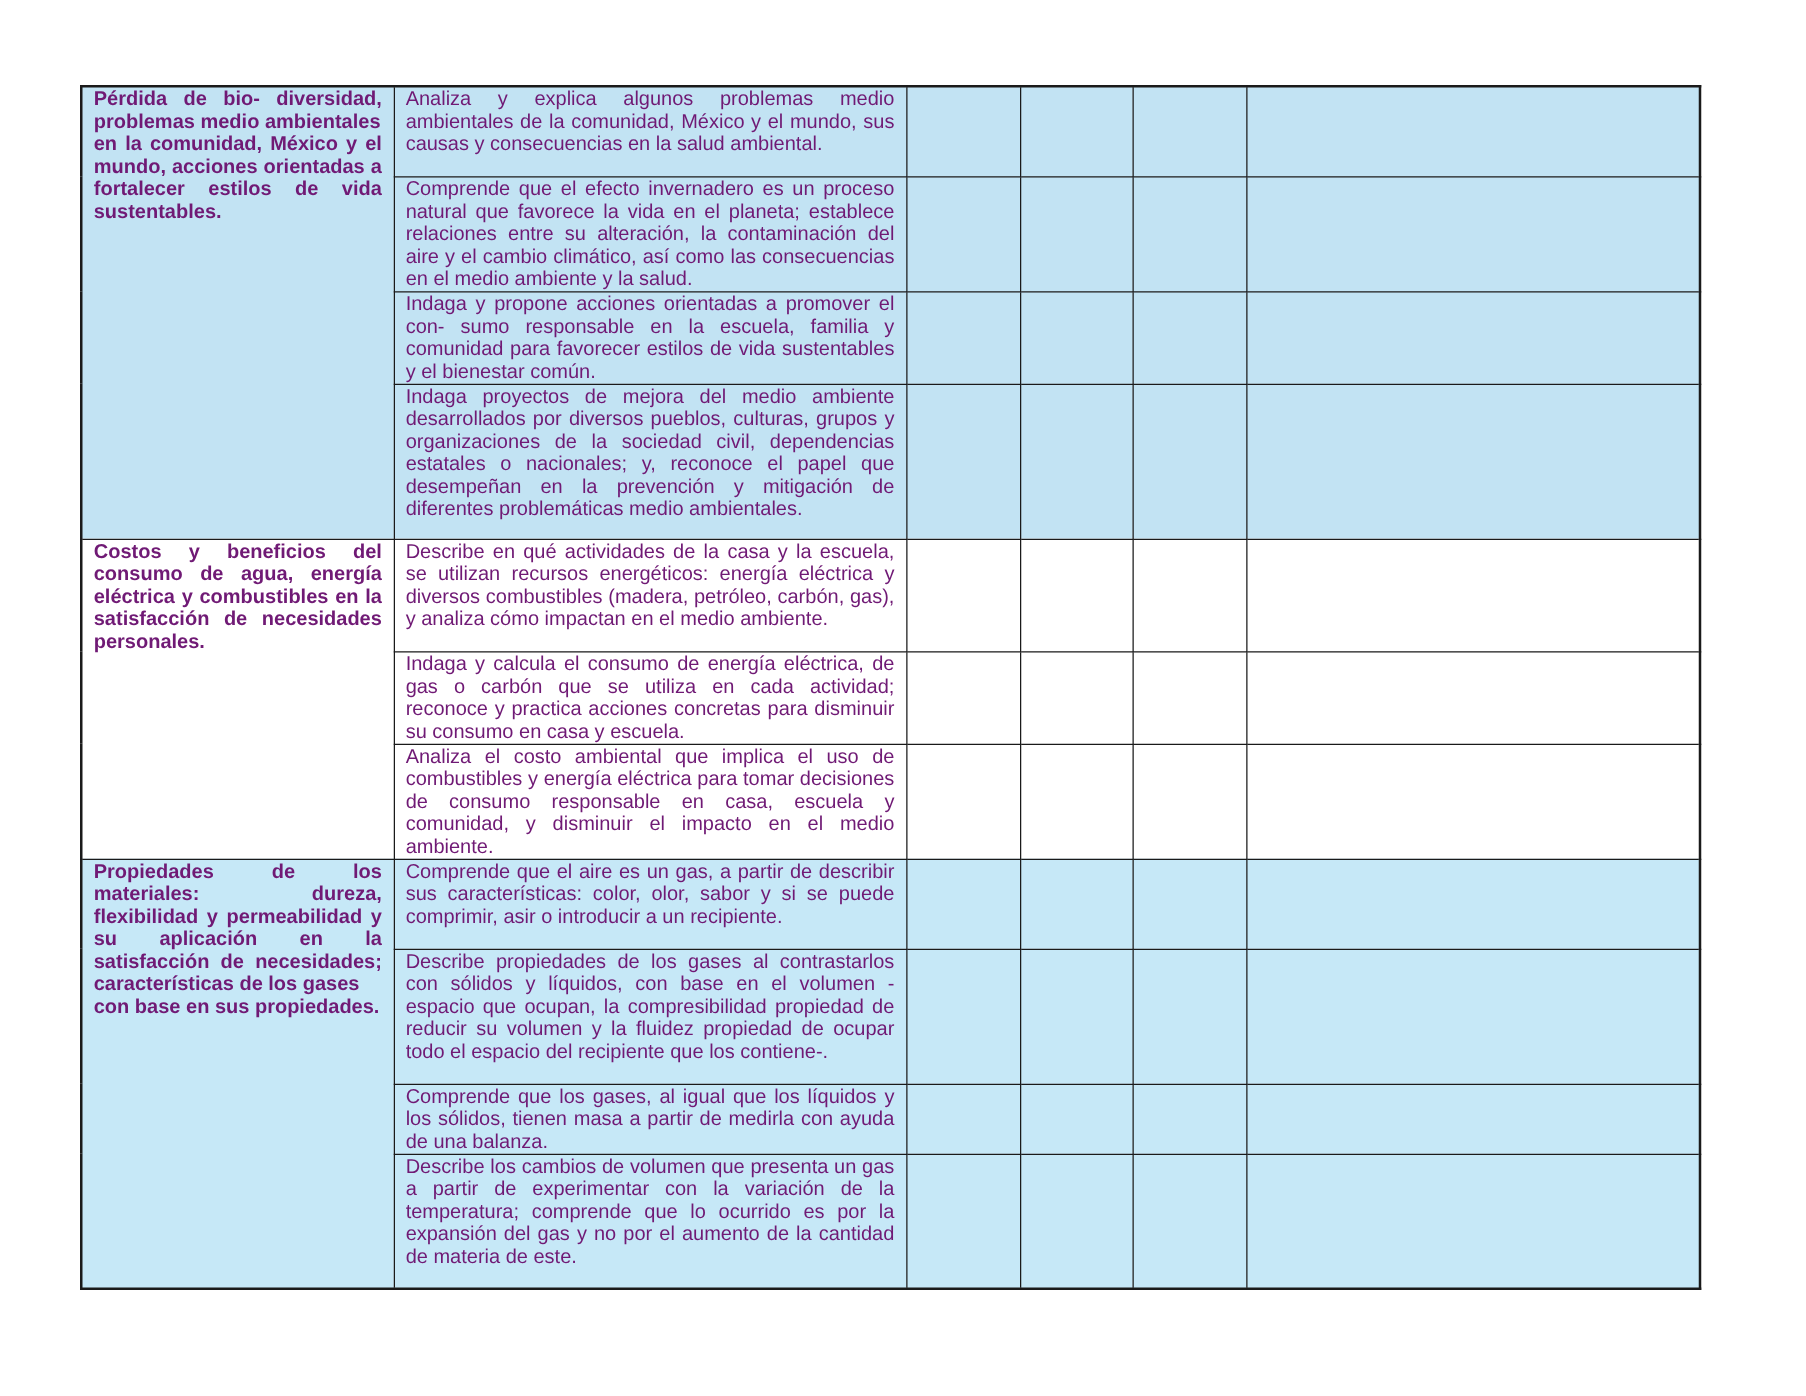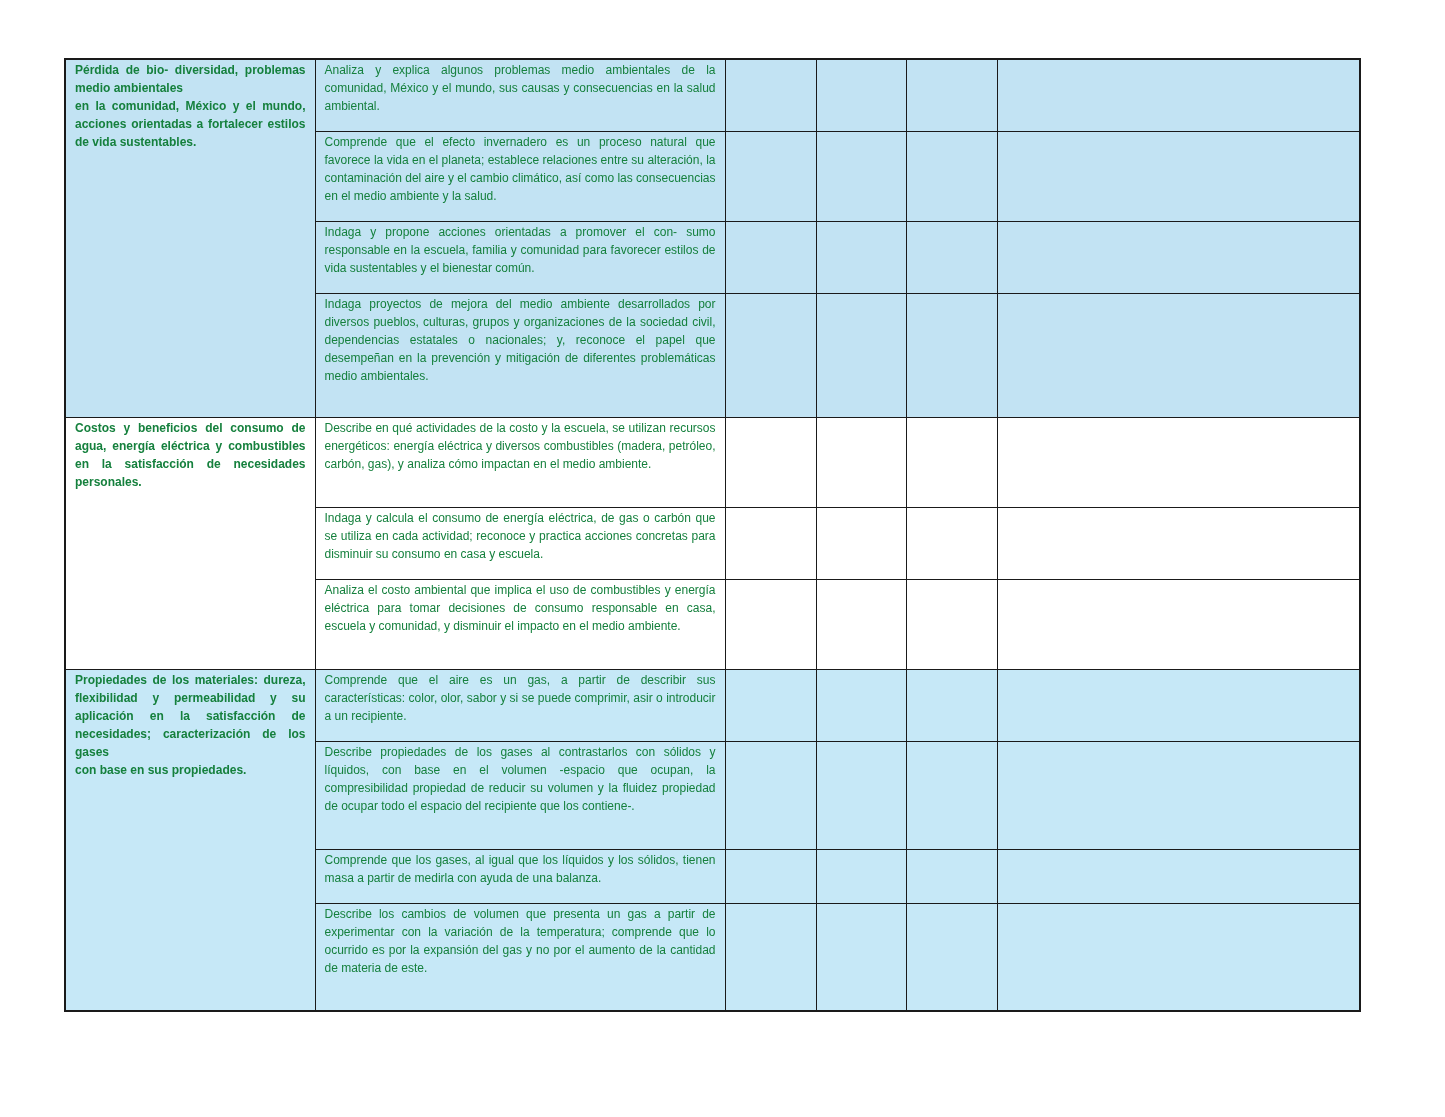--- a/index.html
+++ b/index.html
@@ -1,26 +1,26 @@
 <!DOCTYPE html>
 <html><head>
 <meta charset="utf-8">
 <style>
   html, body { margin: 0; padding: 0; background: #ffffff; }
   body { width: 1445px; height: 1117px; position: relative; overflow: hidden; }
   .doc-table {
     position: absolute;
-    left: 64px; top: 58px;
+    left: 64px; top: 68px;
     width: 1295px;
     border-collapse: collapse;
     table-layout: fixed;
     font-family: "Liberation Sans", sans-serif;
-    font-size: 12px;
+    font-size: 16px;
     line-height: 18px;
-    color: #15803d;
+    color: #701a75;
     border: 2px solid #1a1a1a;
   }
   .doc-table td {
     border: 1.5px solid #1a1a1a;
     vertical-align: top;
     padding: 1px 9px 0 9px;
   }
   .doc-table td.topic {
     font-weight: bold;
     text-align: justify;
@@ -71,21 +71,21 @@
         <td class="desc" style="background: rgb(194, 227, 243);">Indaga proyectos de mejora del medio ambiente desarrollados por diversos pueblos, culturas, grupos y organizaciones de la sociedad civil, dependencias estatales o nacionales; y, reconoce el papel que desempeñan en la prevención y mitigación de diferentes problemáticas medio ambientales.</td>
         <td style="background: rgb(194, 227, 243);"></td>
         <td style="background: rgb(194, 227, 243);"></td>
         <td style="background: rgb(194, 227, 243);"></td>
         <td style="background: rgb(194, 227, 243);"></td>
       </tr>
       <tr style="height: 90px;">
         <td class="topic" rowspan="3" style="background: rgb(255, 255, 255); margin-top: 41px;">
           <span>Costos y beneficios del consumo de agua, energía eléctrica y combustibles en la satisfacción de necesidades personales.</span>
         </td>
-        <td class="desc" style="background: rgb(255, 255, 255);">Describe en qué actividades de la costo y la escuela, se utilizan recursos energéticos: energía eléctrica y diversos combustibles (madera, petróleo, carbón, gas), y analiza cómo impactan en el medio ambiente.</td>
+        <td class="desc" style="background: rgb(255, 255, 255);">Describe en qué actividades de la casa y la escuela, se utilizan recursos energéticos: energía eléctrica y diversos combustibles (madera, petróleo, carbón, gas), y analiza cómo impactan en el medio ambiente.</td>
         <td style="background: rgb(255, 255, 255);"></td>
         <td style="background: rgb(255, 255, 255);"></td>
         <td style="background: rgb(255, 255, 255);"></td>
         <td style="background: rgb(255, 255, 255);"></td>
       </tr>
       <tr style="height: 72px;">
         <td class="desc" style="background: rgb(255, 255, 255);">Indaga y calcula el consumo de energía eléctrica, de gas o carbón que se utiliza en cada actividad; reconoce y practica acciones concretas para disminuir su consumo en casa y escuela.</td>
         <td style="background: rgb(255, 255, 255);"></td>
         <td style="background: rgb(255, 255, 255);"></td>
         <td style="background: rgb(255, 255, 255);"></td>
@@ -93,21 +93,21 @@
       </tr>
       <tr style="height: 90px;">
         <td class="desc" style="background: rgb(255, 255, 255);">Analiza el costo ambiental que implica el uso de combustibles y energía eléctrica para tomar decisiones de consumo responsable en casa, escuela y comunidad, y disminuir el impacto en el medio ambiente.</td>
         <td style="background: rgb(255, 255, 255);"></td>
         <td style="background: rgb(255, 255, 255);"></td>
         <td style="background: rgb(255, 255, 255);"></td>
         <td style="background: rgb(255, 255, 255);"></td>
       </tr>
       <tr style="height: 72px;">
         <td class="topic" rowspan="4" style="background: rgb(198, 232, 247);">
-          <span>Propiedades de los materiales: dureza, flexibilidad y permeabilidad y su aplicación en la satisfacción de necesidades; caracterización de los gases
+          <span>Propiedades de los materiales: dureza, flexibilidad y permeabilidad y su aplicación en la satisfacción de necesidades; características de los gases
 con base en sus propiedades.</span>
         </td>
         <td class="desc" style="background: rgb(198, 232, 247);">Comprende que el aire es un gas, a partir de describir sus características: color, olor, sabor y si se puede comprimir, asir o introducir a un recipiente.</td>
         <td style="background: rgb(198, 232, 247);"></td>
         <td style="background: rgb(198, 232, 247);"></td>
         <td style="background: rgb(198, 232, 247);"></td>
         <td style="background: rgb(198, 232, 247);"></td>
       </tr>
       <tr style="height: 108px;">
         <td class="desc" style="background: rgb(198, 232, 247); margin-top: 45px;">Describe propiedades de los gases al contrastarlos con sólidos y líquidos, con base en el volumen -espacio que ocupan, la compresibilidad propiedad de reducir su volumen y la fluidez propiedad de ocupar todo el espacio del recipiente que los contiene-.</td>

